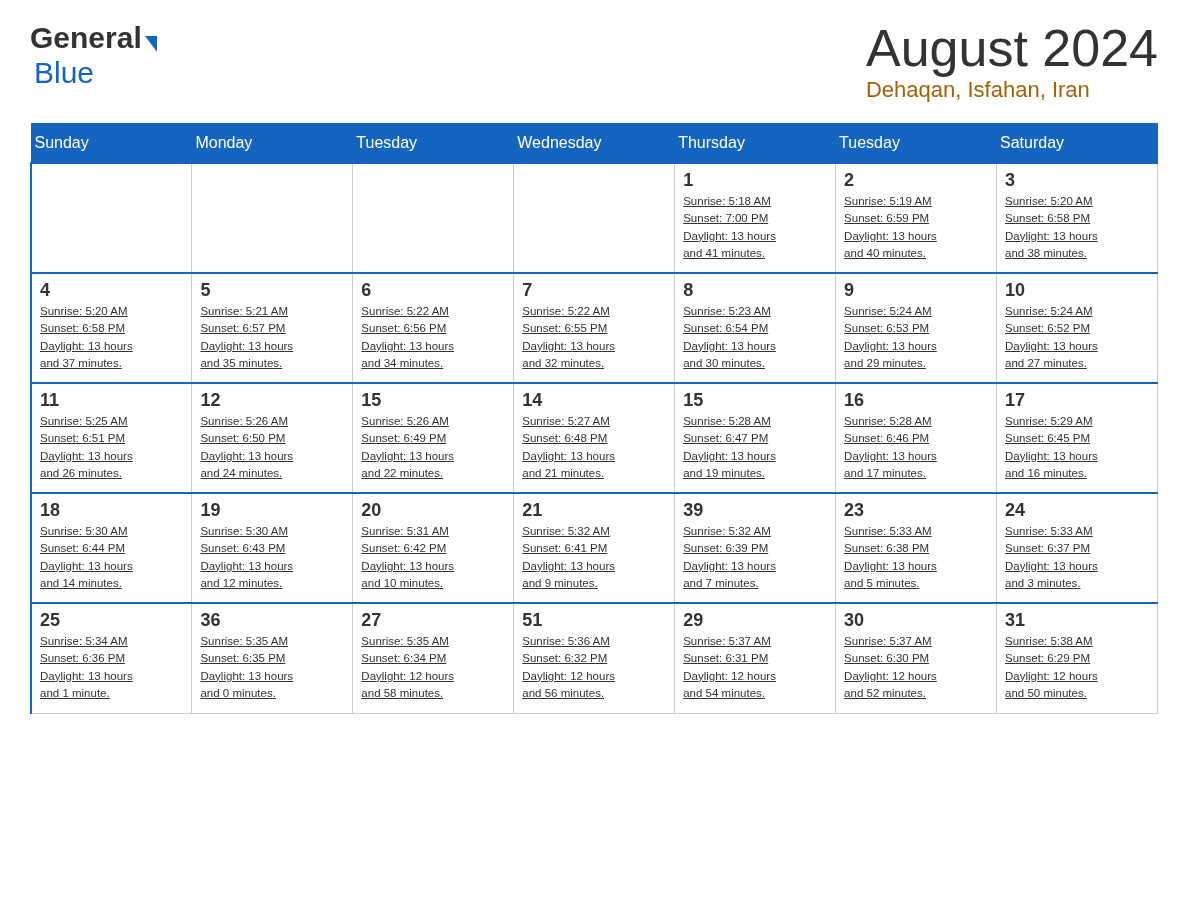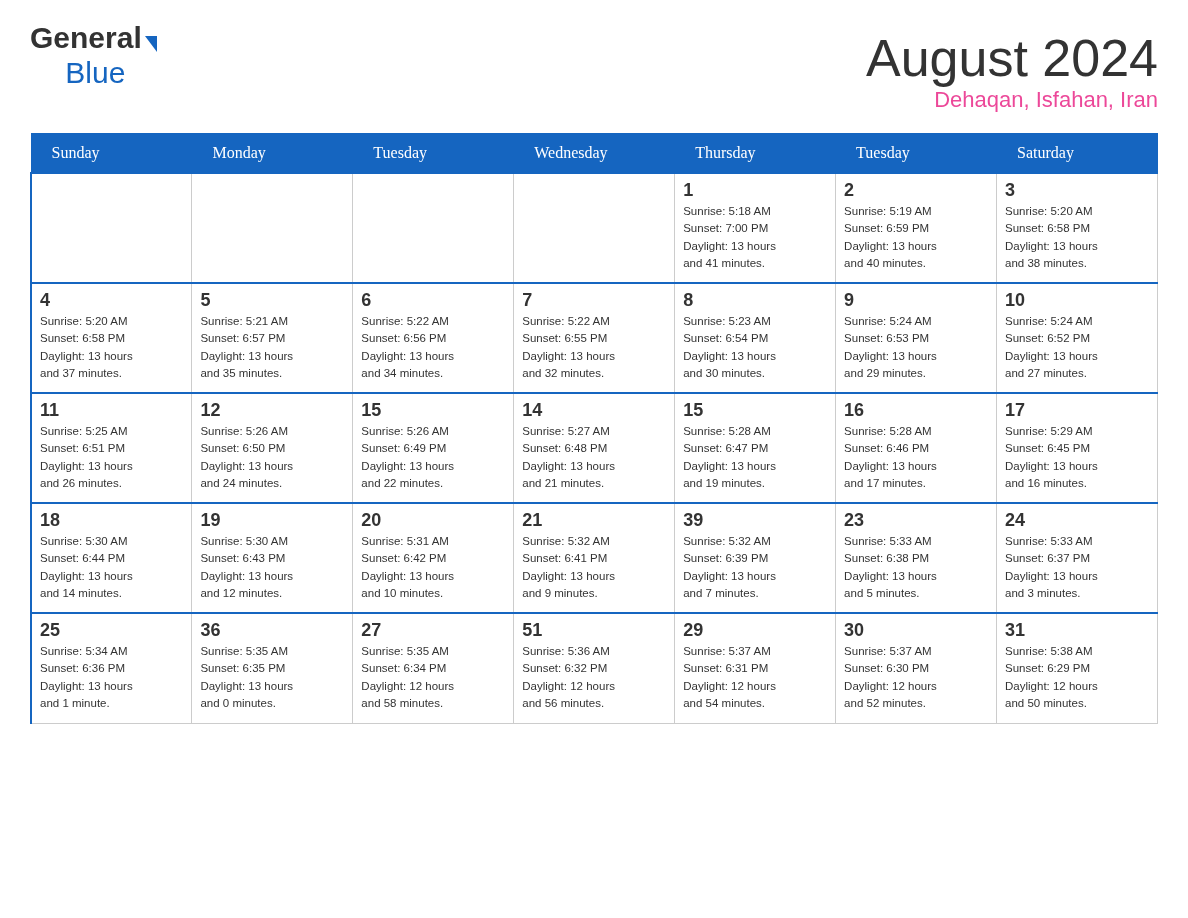--- a/index.html
+++ b/index.html
@@ -13,51 +13,48 @@
     }
     .header {
       display: flex;
       justify-content: space-between;
       align-items: flex-start;
       margin-bottom: 20px;
     }
     .logo-area {
       display: flex;
       flex-direction: column;
-      align-items: center;
+      align-items: flex-start;
     }
     .title-area {
-      text-align: right;
-      margin-top: 10px;
     }
     .month-title {
       font-size: 52px;
       font-weight: 300;
       color: #333;
       line-height: 1.1;
     }
     .location-title {
       font-size: 22px;
-      color: #ec4899;
+      color: #a16207;
       font-weight: normal;
     }
     .calendar {
       width: 100%;
       border-collapse: collapse;
       border: 1px solid #ccc;
     }
     .calendar th {
       background-color: #1565c0;
       color: #fff;
-      padding: 10px 20px;
+      padding: 10px 3px;
       font-size: 16px;
       font-weight: normal;
       text-align: left;
       border: 1px solid #1565c0;
-      font-family: Liberation Serif, serif;
     }
     .calendar td {
       vertical-align: top;
       border: 1px solid #ccc;
       padding: 6px 8px;
       width: 14.28%;
       min-height: 110px;
       height: 110px;
     }
     .calendar td.empty {
@@ -67,20 +64,21 @@
       font-size: 18px;
       font-weight: bold;
       color: #333;
       display: block;
       margin-bottom: 2px;
     }
     .day-info {
       font-size: 11.5px;
       color: #333;
       line-height: 1.5;
+      text-decoration: underline;
     }
     .calendar tr td:first-child {
       border-left: 2px solid #1565c0;
     }
     .week-row td {
       border-top: 2px solid #1565c0;
     }
   </style>
 </head>
 <body>

